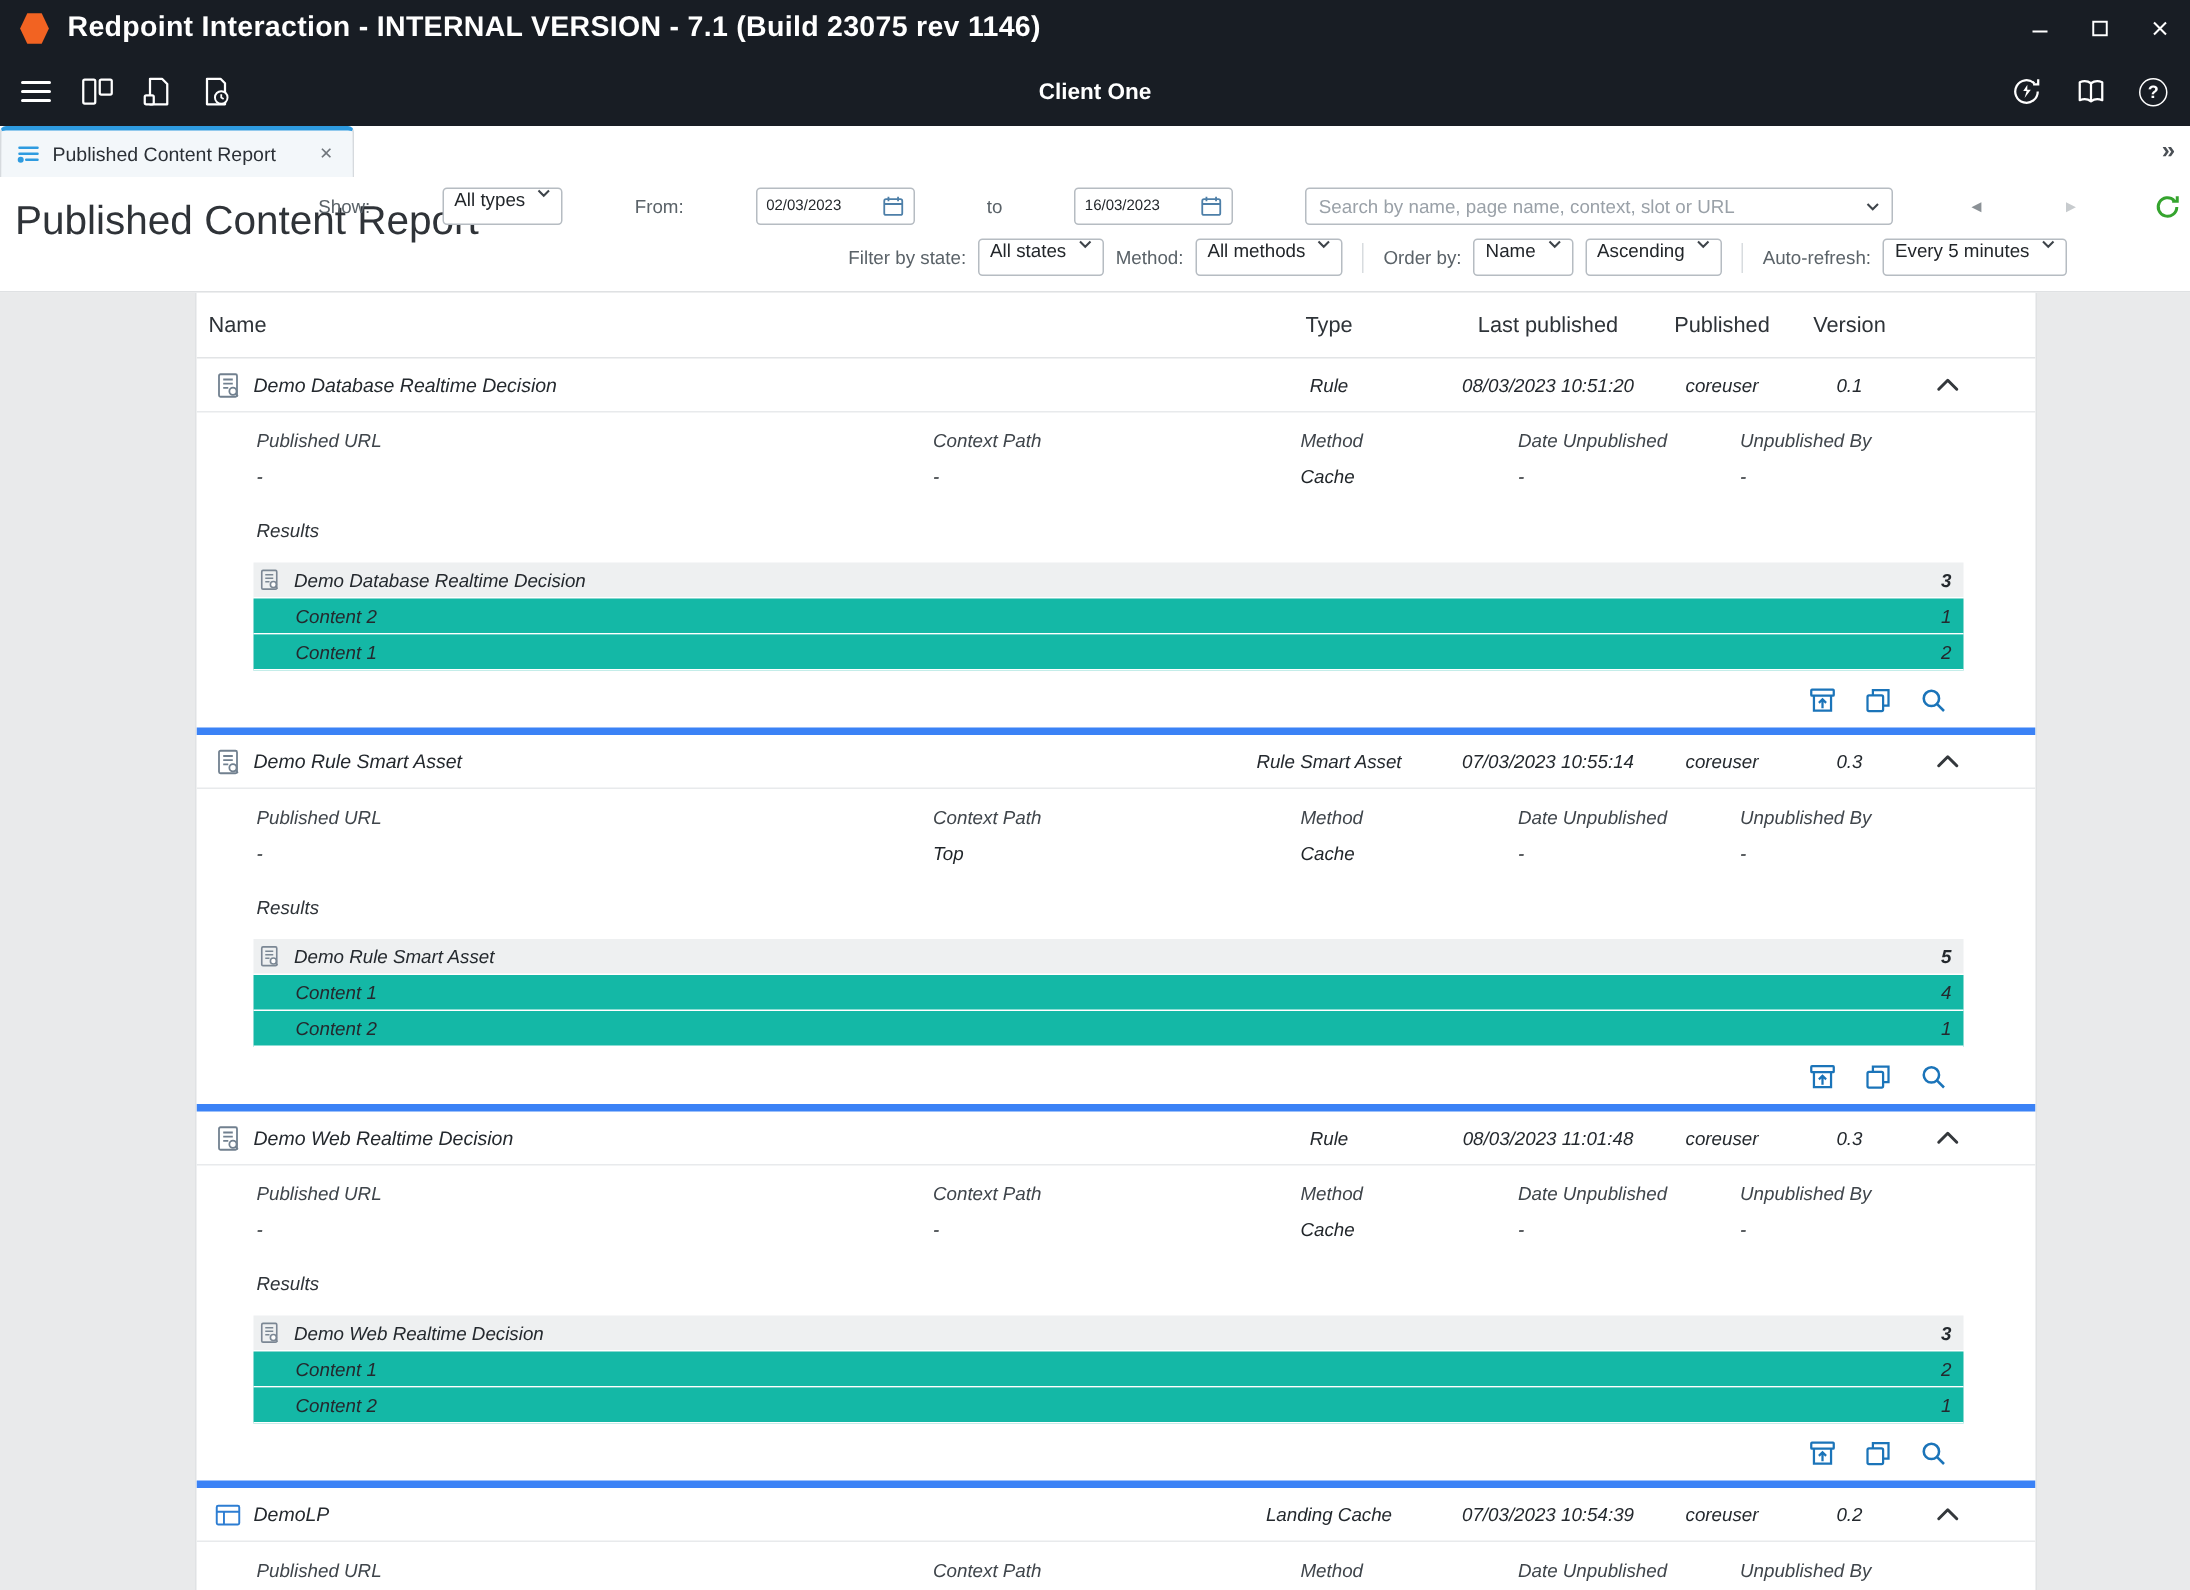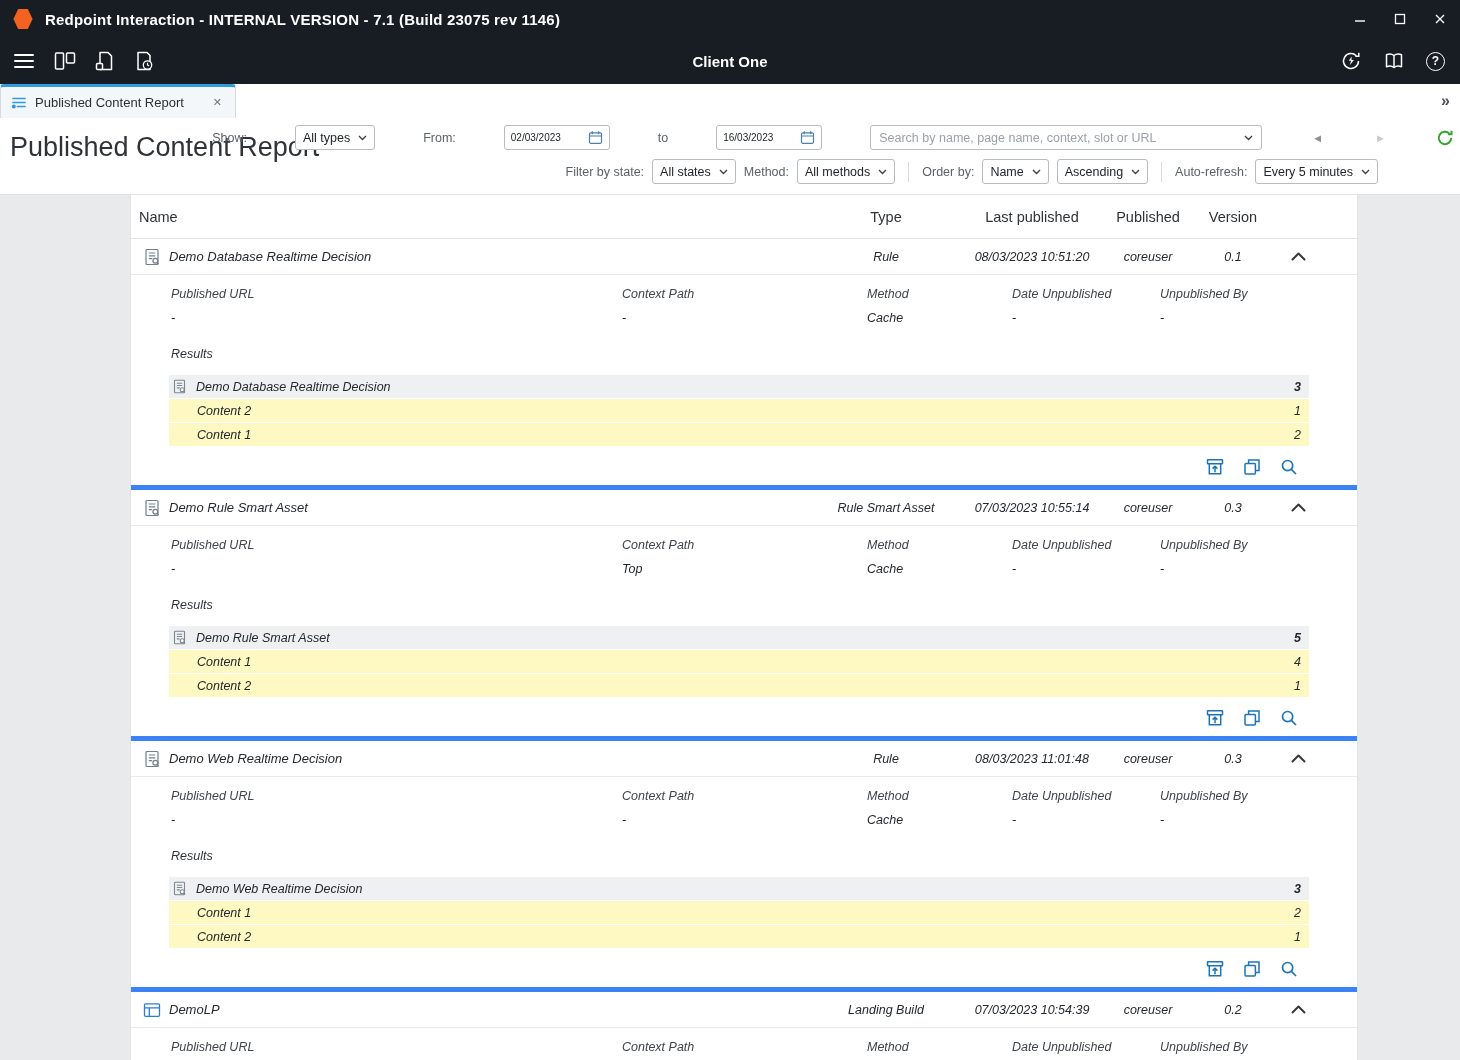--- a/index.html
+++ b/index.html
@@ -3,21 +3,21 @@
 <meta charset="utf-8">
 <style>
   * { box-sizing: border-box; margin: 0; padding: 0; }
   html, body { width: 1460px; height: 1060px; overflow: hidden; background: #e9eaeb;
     font-family: "Liberation Sans", sans-serif; }
 
   
   .titlebar { height: 38px; background: #181d24; display: flex; align-items: center; color: #fff; }
   .logo { width: 20px; height: 22px; background: #f26322; margin: 0 12px 0 13px;
     clip-path: polygon(26% 4%, 74% 4%, 98% 50%, 74% 96%, 26% 96%, 2% 50%); }
-  .win-title { font-size: 15px; font-weight: 700; letter-spacing: .2px; }
+  .win-title { font-size: 19px; font-weight: 700; letter-spacing: .2px; }
   .win-controls { margin-left: auto; display: flex; align-items: center; height: 100%; }
   .win-btn { width: 40px; height: 100%; display: flex; align-items: center; justify-content: center; cursor: pointer; }
 
   
   .toolbar { height: 46px; background: #181d24; position: relative; display: flex; align-items: center; }
   .tb-left { display: flex; align-items: center; gap: 19px; padding-left: 13px; }
   .tb-right { margin-left: auto; display: flex; align-items: center; gap: 21px; padding-right: 15px; }
   .tb-ico { display: flex; align-items: center; justify-content: center; cursor: pointer; }
   .client-name { position: absolute; left: 0; right: 0; text-align: center; color: #fff;
     font-size: 15px; font-weight: 700; pointer-events: none; }
@@ -35,21 +35,21 @@
     color: #4a4f55; font-size: 16px; font-weight: 700; cursor: pointer; }
 
   
   .pagehead { height: 77px; background: #fff; position: relative; border-bottom: 1px solid #dfe1e3; }
   .page-title { position: absolute; left: 10px; top: 14px; font-size: 27px; color: #2f3338; font-weight: 400; }
   .frow { position: absolute; display: flex; align-items: center; gap: 8px; height: 25px; }
   .frow1 { top: 7px; right: 6px; gap: 48px; }
   .frow2 { top: 41px; right: 82px; }
   .flabel { font-size: 12.5px; color: #5a6268; white-space: nowrap; }
   .sel { height: 25px; border: 1px solid #b6bcc2; border-radius: 3px; background: #fff;
-    display: inline-flex; align-items: center; gap: 8px; padding: 0 7px; font-size: 12.5px;
+    display: inline-flex; gap: 8px; padding: 0 7px; font-size: 12.5px;
     color: #22262a; cursor: pointer; white-space: nowrap; }
   .datebox { height: 25px; border: 1px solid #b6bcc2; border-radius: 3px; background: #fff;
     display: inline-flex; align-items: center; gap: 5px; padding: 0 6px; cursor: pointer; }
   .dateval { border: none; outline: none; width: 72px; font-size: 10px; color: #22262a;
     font-family: "Liberation Sans", sans-serif; background: transparent; }
   .searchbox { height: 25px; width: 392px; border: 1px solid #b6bcc2; border-radius: 3px; background: #fff;
     display: inline-flex; align-items: center; padding: 0 8px; gap: 6px; }
   .searchbox input { border: none; outline: none; flex: 1; font-size: 12.5px; color: #22262a;
     font-family: "Liberation Sans", sans-serif; background: transparent; }
   .searchbox input::placeholder { color: #9aa1a8; }
@@ -74,21 +74,21 @@
   .cellv { text-align: center; font-size: 12.5px; color: #24292e; }
   .chev-cell { display: flex; justify-content: center; cursor: pointer; }
 
   .detail { padding: 8px 36px 0 40px; }
   .dgrid { display: grid; grid-template-columns: 451px 245px 145px 148px auto; }
   .dlabels { font-size: 12.5px; color: #3f454b; height: 22px; align-items: center; }
   .dvalues { font-size: 12.5px; color: #1f2428; height: 26px; align-items: center; }
 
   .results-label { margin: 16px 0 0 40px; font-size: 12.5px; color: #2e3338; height: 18px; }
   .results-rows { margin: 10px 0 0 38px; width: 1140px; }
-  .rrow { height: 24px; display: flex; align-items: center; background: #fef9c3;
+  .rrow { height: 24px; display: flex; align-items: center; background: #14b8a6;
     border-bottom: 1px solid #fff; font-size: 12.5px; color: #24292e; padding-left: 28px; }
   .rrow.parent { background: #eef0f1; padding-left: 3px; gap: 9px; }
   .rcount { margin-left: auto; padding-right: 8px; }
   .rrow.parent .rcount { font-weight: 700; }
 
   .actions { display: flex; justify-content: flex-end; align-items: center; gap: 17px;
     padding: 10px 58px 8px 0; }
   .act { cursor: pointer; display: flex; }
 
   .type-icon { display: inline-flex; }
@@ -555,21 +555,21 @@
       <span class="name-cell">
         <span class="type-icon lp">
 
           <svg class="icon-lp" width="18" height="18" viewBox="0 0 18 18" fill="none" stroke="#2d7dd2" stroke-width="1.3">
                   <rect x="1.5" y="2.8" width="15" height="12.5" rx="1"></rect>
                   <path d="M1.5 6.8h15M6.3 6.8v8.5"></path>
                 </svg>
         </span>
         <span>DemoLP</span>
       </span>
-      <span class="cellv">Landing Build</span>
+      <span class="cellv">Landing Cache</span>
       <span class="cellv">07/03/2023 10:54:39</span>
       <span class="cellv">coreuser</span>
       <span class="cellv">0.2</span>
       <span class="chev-cell">
         <svg width="15" height="9" viewBox="0 0 15 9" fill="none" stroke="#34383c" stroke-width="2">
                 <path d="M1.5 7.5L7.5 1.5l6 6" stroke-linecap="round" stroke-linejoin="round"></path>
               </svg>
       </span>
     </div>
     <div class="detail">

